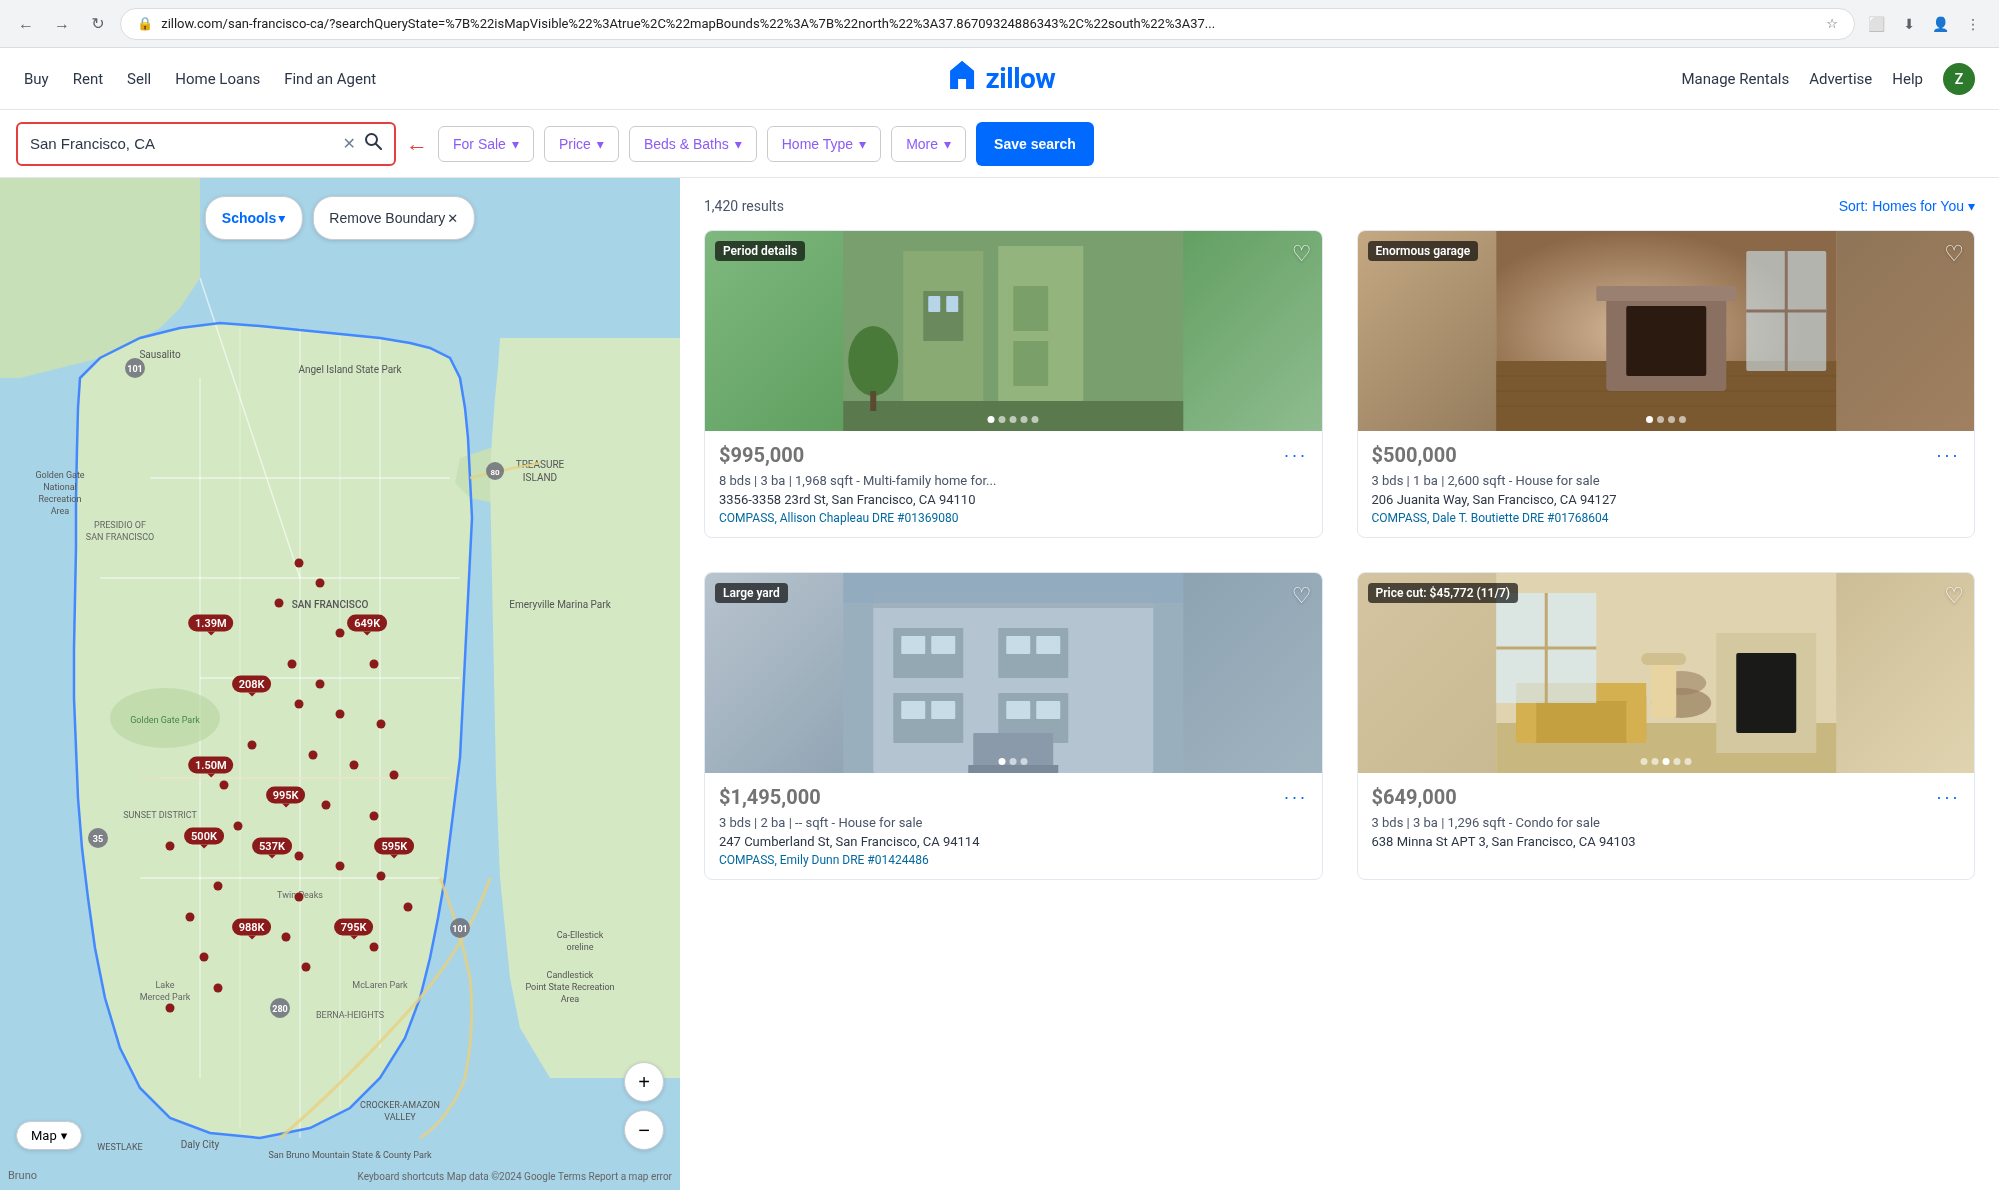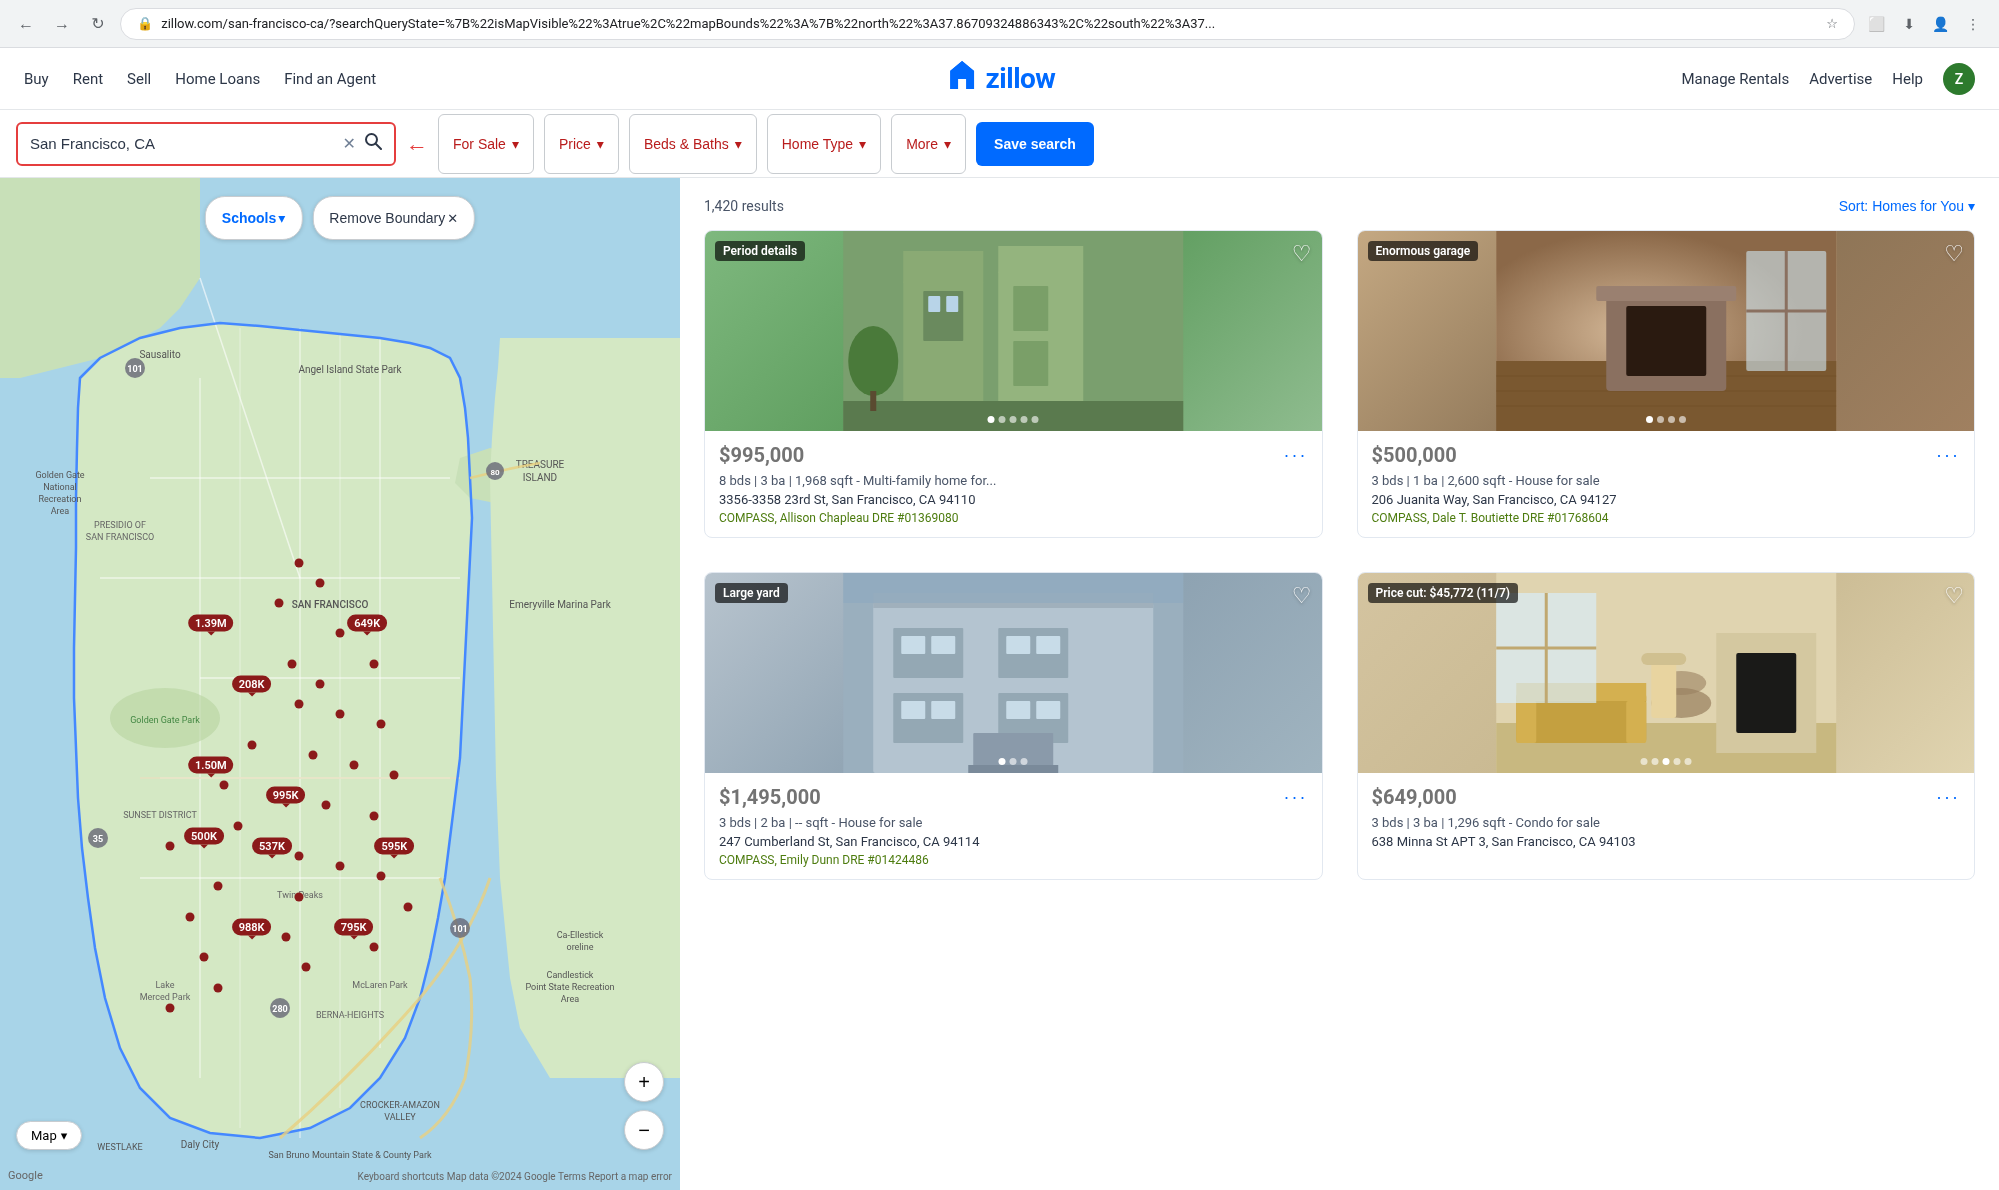--- a/index.html
+++ b/index.html
@@ -139,25 +139,25 @@
       font-size: 22px;
       font-weight: bold;
     }
     .filter-btn {
       display: flex;
       align-items: center;
       gap: 6px;
       border: 1.5px solid #c8ccd0;
       border-radius: 6px;
       padding: 0 14px;
-      height: 60px;
+      height: 36px;
       background: #fff;
       cursor: pointer;
       font-size: 14px;
-      color: #b91c1c;
+      color: #8b5cf6;
       font-weight: 500;
     }
     .save-search-btn {
       background: #006aff;
       color: #fff;
       border: none;
       border-radius: 6px;
       padding: 0 18px;
       height: 44px;
       font-size: 14px;
@@ -403,21 +403,21 @@
       color: #4a5568;
       margin-bottom: 4px;
     }
     .listing-address {
       font-size: 13px;
       color: #2d3748;
       margin-bottom: 4px;
     }
     .listing-agent {
       font-size: 12px;
-      color: #4d7c0f;
+      color: #0369a1;
     }
 
     
     .img-placeholder {
       width: 100%;
       height: 100%;
       display: flex;
       align-items: center;
       justify-content: center;
       font-size: 24px;
@@ -648,21 +648,21 @@
 
     <div class="map-type-btn">
       <span>Map</span>
       <span>▾</span>
     </div>
     <div class="map-bottom-controls">
       <button class="map-btn-round">+</button>
       <button class="map-btn-round">−</button>
     </div>
     <div class="google-watermark">
-      <span>Google</span>
+      <span>Bruno</span>
     </div>
     <div class="map-attribution">Keyboard shortcuts  Map data ©2024 Google  Terms  Report a map error</div>
   </div>
 
   <div class="listings-panel">
     <div class="listings-header">
       <div class="listings-meta">
         <span class="results-count">1,420 results</span>
         <button class="sort-btn">
           <span>Sort: Homes for You</span>

